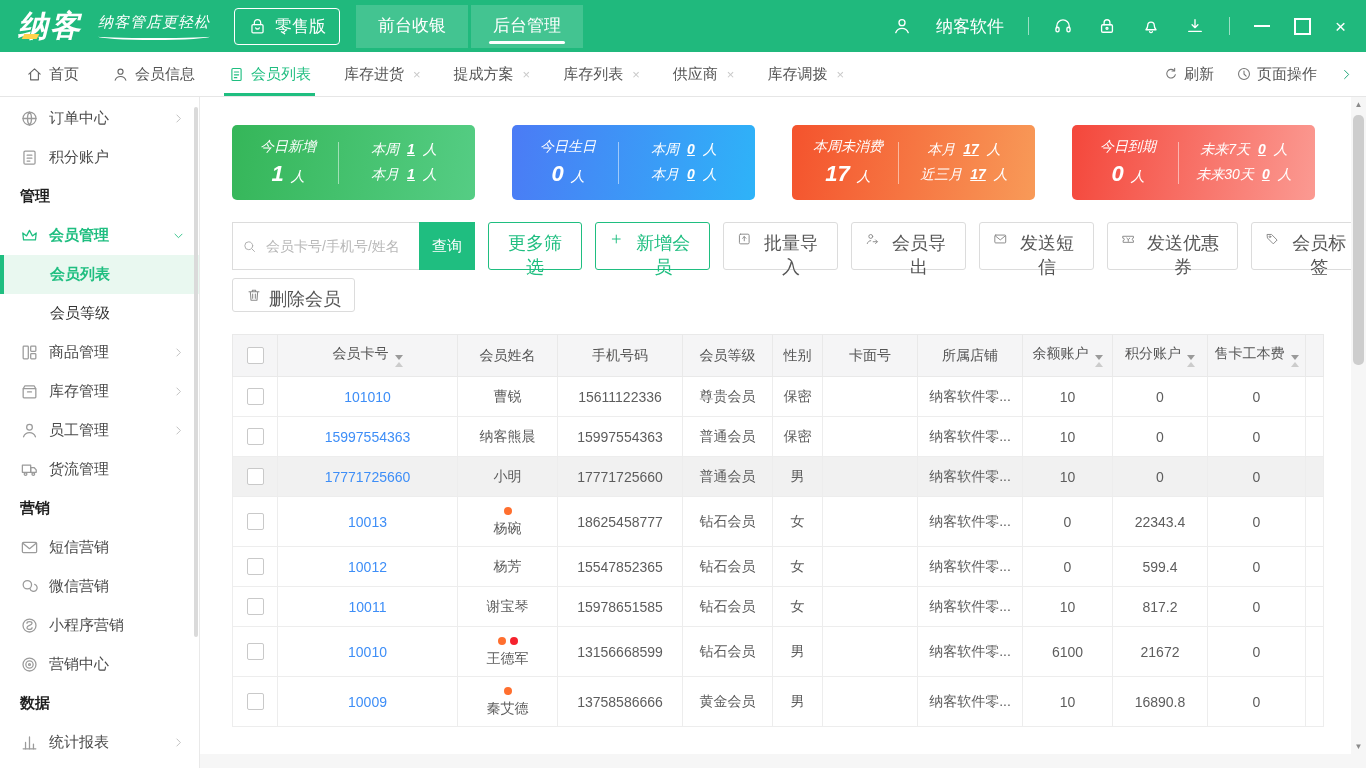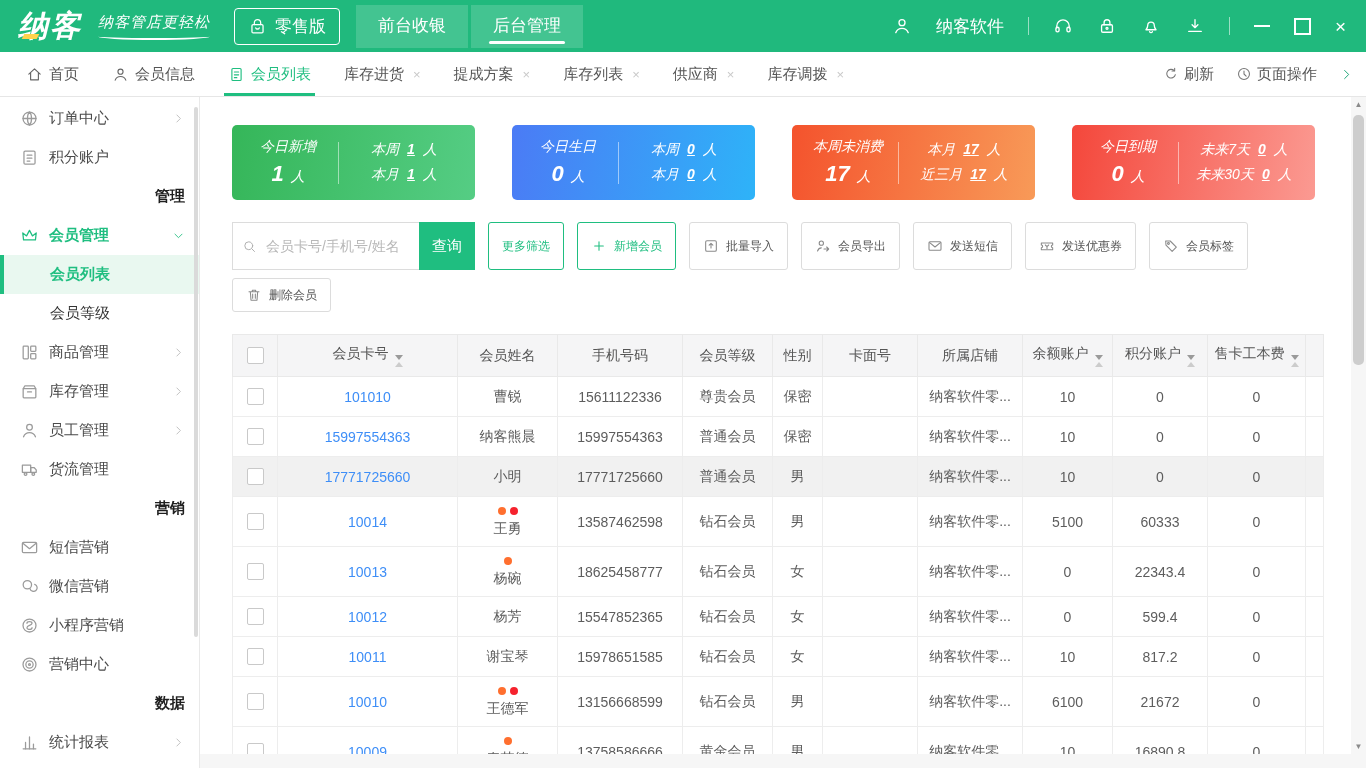--- a/index.html
+++ b/index.html
@@ -44,21 +44,21 @@
   .tab-action .ico{width:16px;height:16px;color:#777;}
   .expand-chev{width:15px;height:15px;color:#1fa879;cursor:pointer;}
 
   
   .main{flex:1;display:flex;min-height:0;}
   .sidebar{width:200px;flex:0 0 auto;border-right:1px solid #e9e9e9;position:relative;overflow:hidden;background:#fff;box-sizing:border-box;padding-top:2px;}
   .sidebar::after{content:"";position:absolute;right:1px;top:10px;width:4px;height:530px;background:#dadada;border-radius:2px;}
   .sb-item{display:flex;align-items:center;height:39px;padding:0 14px 0 20px;font-size:15px;color:#4a4a4a;gap:10px;cursor:pointer;box-sizing:border-box;}
   .sb-item .sb-icon{width:19px;height:19px;color:#9b9b9b;flex:0 0 auto;}
   .sb-item .sb-arrow{margin-left:auto;width:13px;height:13px;color:#b8b8b8;flex:0 0 auto;}
-  .sb-item.section{font-weight:700;color:#1f1f1f;cursor:default;justify-content:flex-end;}
+  .sb-item.section{font-weight:700;color:#1f1f1f;cursor:default;}
   .sb-item.item.active{color:#1fbe80;font-weight:700;}
   .sb-item.item.active .sb-icon,.sb-item.item.active .sb-arrow{color:#1fbe80;}
   .sb-item.sub{padding-left:50px;color:#333;}
   .sb-item.sub.active{background:#e9f8f0;color:#1fbe80;font-weight:700;border-left:4px solid #1fbe80;padding-left:46px;}
 
   .content{flex:1;position:relative;overflow:hidden;background:#fff;}
 
   
   .cards{display:flex;gap:37px;margin:28px 0 0 32px;}
   .card{width:243px;height:75px;border-radius:5px;color:#fff;display:flex;align-items:center;box-sizing:border-box;padding:0 8px;cursor:pointer;font-style:italic;}
@@ -72,22 +72,22 @@
   .card-link{font-weight:700;text-decoration:underline;color:#fff;cursor:pointer;}
 
   
   .toolbar{display:flex;margin:22px 0 0 32px;gap:13px;height:48px;align-items:stretch;}
   .search-wrap{display:flex;}
   .search-box{display:flex;align-items:center;border:1px solid #dcdcdc;border-right:none;width:168px;padding:0 9px;gap:7px;background:#fff;}
   .search-box .ico{width:15px;height:15px;color:#b0b0b0;flex:0 0 auto;}
   .search-box input{border:none;outline:none;font-size:14px;width:100%;color:#333;font-family:inherit;background:transparent;}
   .search-box input::placeholder{color:#b8b8b8;}
   .btn-query{background:#1fbe80;color:#fff;border:none;width:56px;font-size:15px;font-family:inherit;cursor:pointer;}
-  .tb-btn{display:flex;align-items:center;gap:7px;border:1px solid #dcdcdc;background:#fff;color:#555;
-          font-size:12px;padding:2px 13px;border-radius:3px;font-family:inherit;cursor:pointer;}
+  .tb-btn{display:flex;align-items:flex-start;gap:7px;border:1px solid #dcdcdc;background:#fff;color:#555;
+          font-size:18px;padding:8px 13px;border-radius:3px;font-family:inherit;cursor:pointer;}
   .tb-btn .ico{width:16px;height:16px;color:#8a8a8a;}
   .tb-btn.green{border-color:#1fbe80;color:#1fbe80;}
   .tb-btn.green .ico{color:#1fbe80;}
   .toolbar2{display:flex;margin:8px 0 0 32px;gap:13px;height:34px;}
 
   
   .table-wrap{margin:22px 0 0 32px;width:1091px;}
   table{border-collapse:collapse;table-layout:fixed;width:100%;font-size:14px;color:#5d5d5d;}
   th{background:#f5f5f6;font-weight:400;color:#555;height:42px;border:1px solid #e9e9e9;box-sizing:border-box;}
   td{height:40px;text-align:center;border:1px solid #ededed;overflow:hidden;white-space:nowrap;text-overflow:ellipsis;box-sizing:border-box;background:#fff;}
@@ -748,37 +748,20 @@
                 <td>普通会员</td>
                 <td>男</td>
                 <td></td>
                 <td>纳客软件零...</td>
                 <td>10</td>
                 <td>0</td>
                 <td>0</td>
                 <td></td>
               </tr>
 
-              <tr class="tall">
-                <td><span class="cbx"></span></td>
-                <td><a class="card-no">10014</a></td>
-                <td class="c-name">
-                  <div class="dots"><i class="dot dot-orange"></i><i class="dot dot-red"></i></div>
-                  <div>王勇</div>
-                </td>
-                <td>13587462598</td>
-                <td>钻石会员</td>
-                <td>男</td>
-                <td></td>
-                <td>纳客软件零...</td>
-                <td>5100</td>
-                <td>60333</td>
-                <td>0</td>
-                <td></td>
-              </tr>
 
               <tr class="tall">
                 <td><span class="cbx"></span></td>
                 <td><a class="card-no">10013</a></td>
                 <td class="c-name">
                   <div class="dots"><i class="dot dot-orange"></i></div>
                   <div>杨碗</div>
                 </td>
                 <td>18625458777</td>
                 <td>钻石会员</td>

